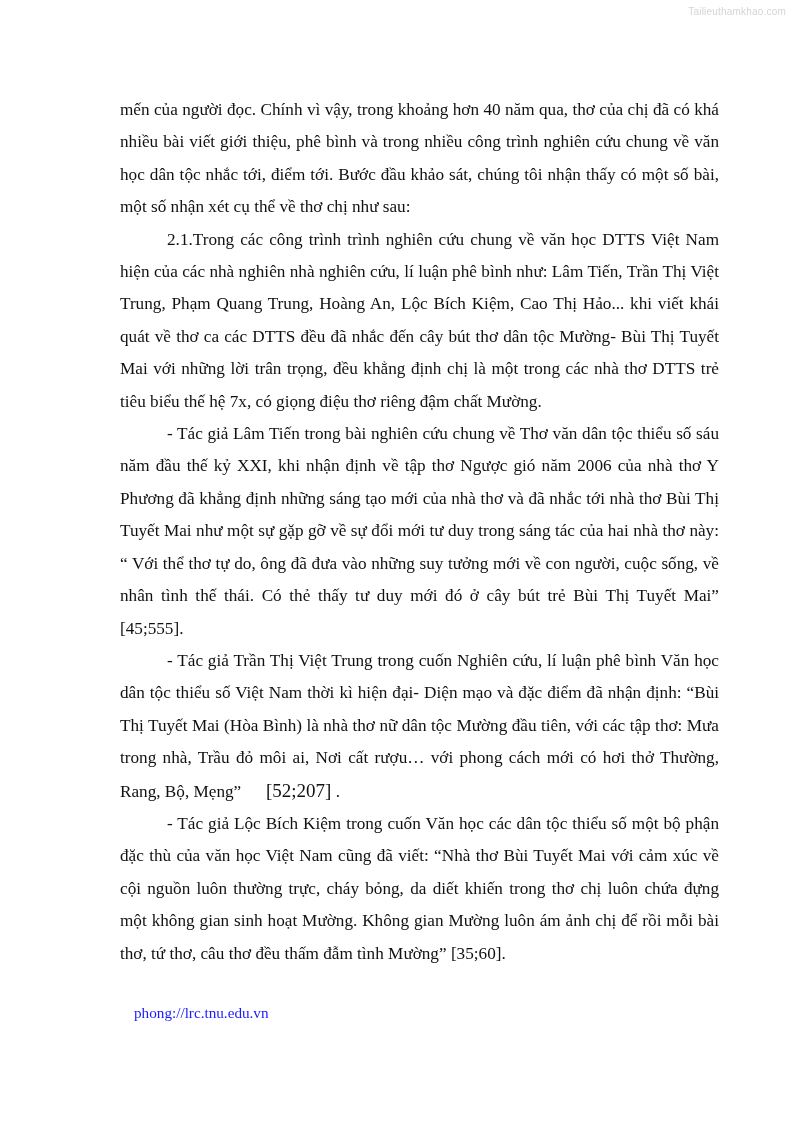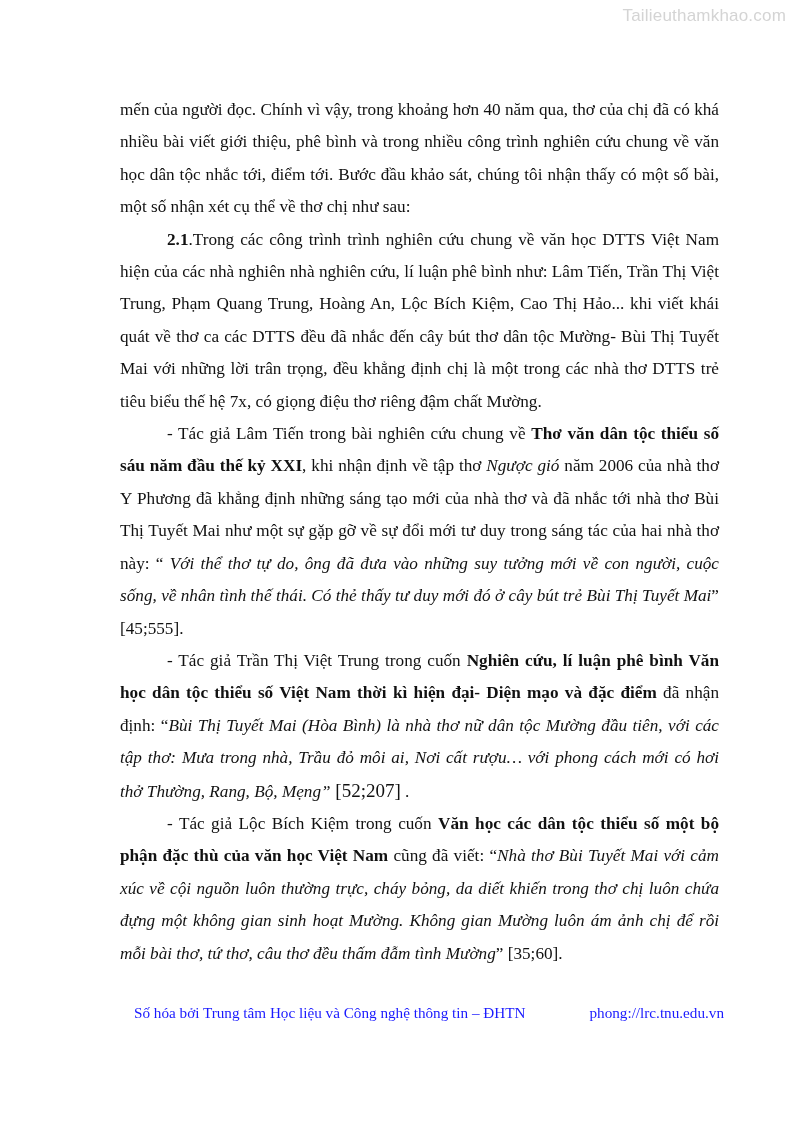--- a/index.html
+++ b/index.html
@@ -13,43 +13,43 @@
       position: relative;
       overflow: hidden;
       font-family: "Liberation Serif", serif;
       color: #111111;
     }
     .watermark {
       position: absolute;
       top: 6px;
       right: 8px;
       font-family: "Liberation Sans", sans-serif;
-      font-size: 17px;
+      font-size: 10px;
       color: #d4d4d4;
       letter-spacing: 0.2px;
     }
     .page {
       position: absolute;
       left: 120px;
       top: 94px;
       width: 599px;
     }
     .para {
       margin: 0;
       font-size: 17.2px;
       line-height: 32.4px;
       text-align: justify;
       text-align-last: left;
     }
     .indent {
       text-indent: 47px;
     }
-    .b { font-weight: bold; }
-    .i { font-style: italic; }
-    .cite-big { font-size: 19px; }
+    .b { font-weight: normal; }
+    .i { }
+    .cite-big { font-size: 19px; margin-left: 20px; }
     .footer {
       position: absolute;
       top: 1004px;
       left: 134px;
       width: 590px;
       font-size: 15.2px;
       color: #1a1aff;
       display: flex;
       justify-content: space-between;
     }
@@ -77,15 +77,14 @@
     <span>- Tác giả Trần Thị Việt Trung trong cuốn </span><span class="b">Nghiên cứu, lí luận phê bình Văn học dân tộc thiểu số Việt Nam thời kì hiện đại- Diện mạo và đặc điểm</span><span> đã nhận định: “</span><span class="i">Bùi Thị Tuyết Mai (Hòa Bình) là nhà thơ nữ dân tộc Mường đầu tiên, với các tập thơ: Mưa trong nhà, Trầu đỏ môi ai, Nơi cất rượu… với phong cách mới có hơi thở Thường, Rang, Bộ, Mẹng”</span><span class="cite-big"> [52;207]</span><span> .</span>
   </p>
 
   <p class="para indent">
     <span>- Tác giả Lộc Bích Kiệm trong cuốn </span><span class="b">Văn học các dân tộc thiểu số một bộ phận đặc thù của văn học Việt Nam</span><span> cũng đã viết: “</span><span class="i">Nhà thơ Bùi Tuyết Mai với cảm xúc về cội nguồn luôn thường trực, cháy bỏng, da diết khiến trong thơ chị luôn chứa đựng một không gian sinh hoạt Mường. Không gian Mường luôn ám ảnh chị để rồi mỗi bài thơ, tứ thơ, câu thơ đều thấm đẫm tình Mường</span><span>” [35;60].</span>
   </p>
 
 </div>
 
 <div class="footer">
-  <span>Số hóa bởi Trung tâm Học liệu và Công nghệ thông tin – ĐHTN</span>
   <span>phong://lrc.tnu.edu.vn</span>
 </div>
 
 </body></html>

